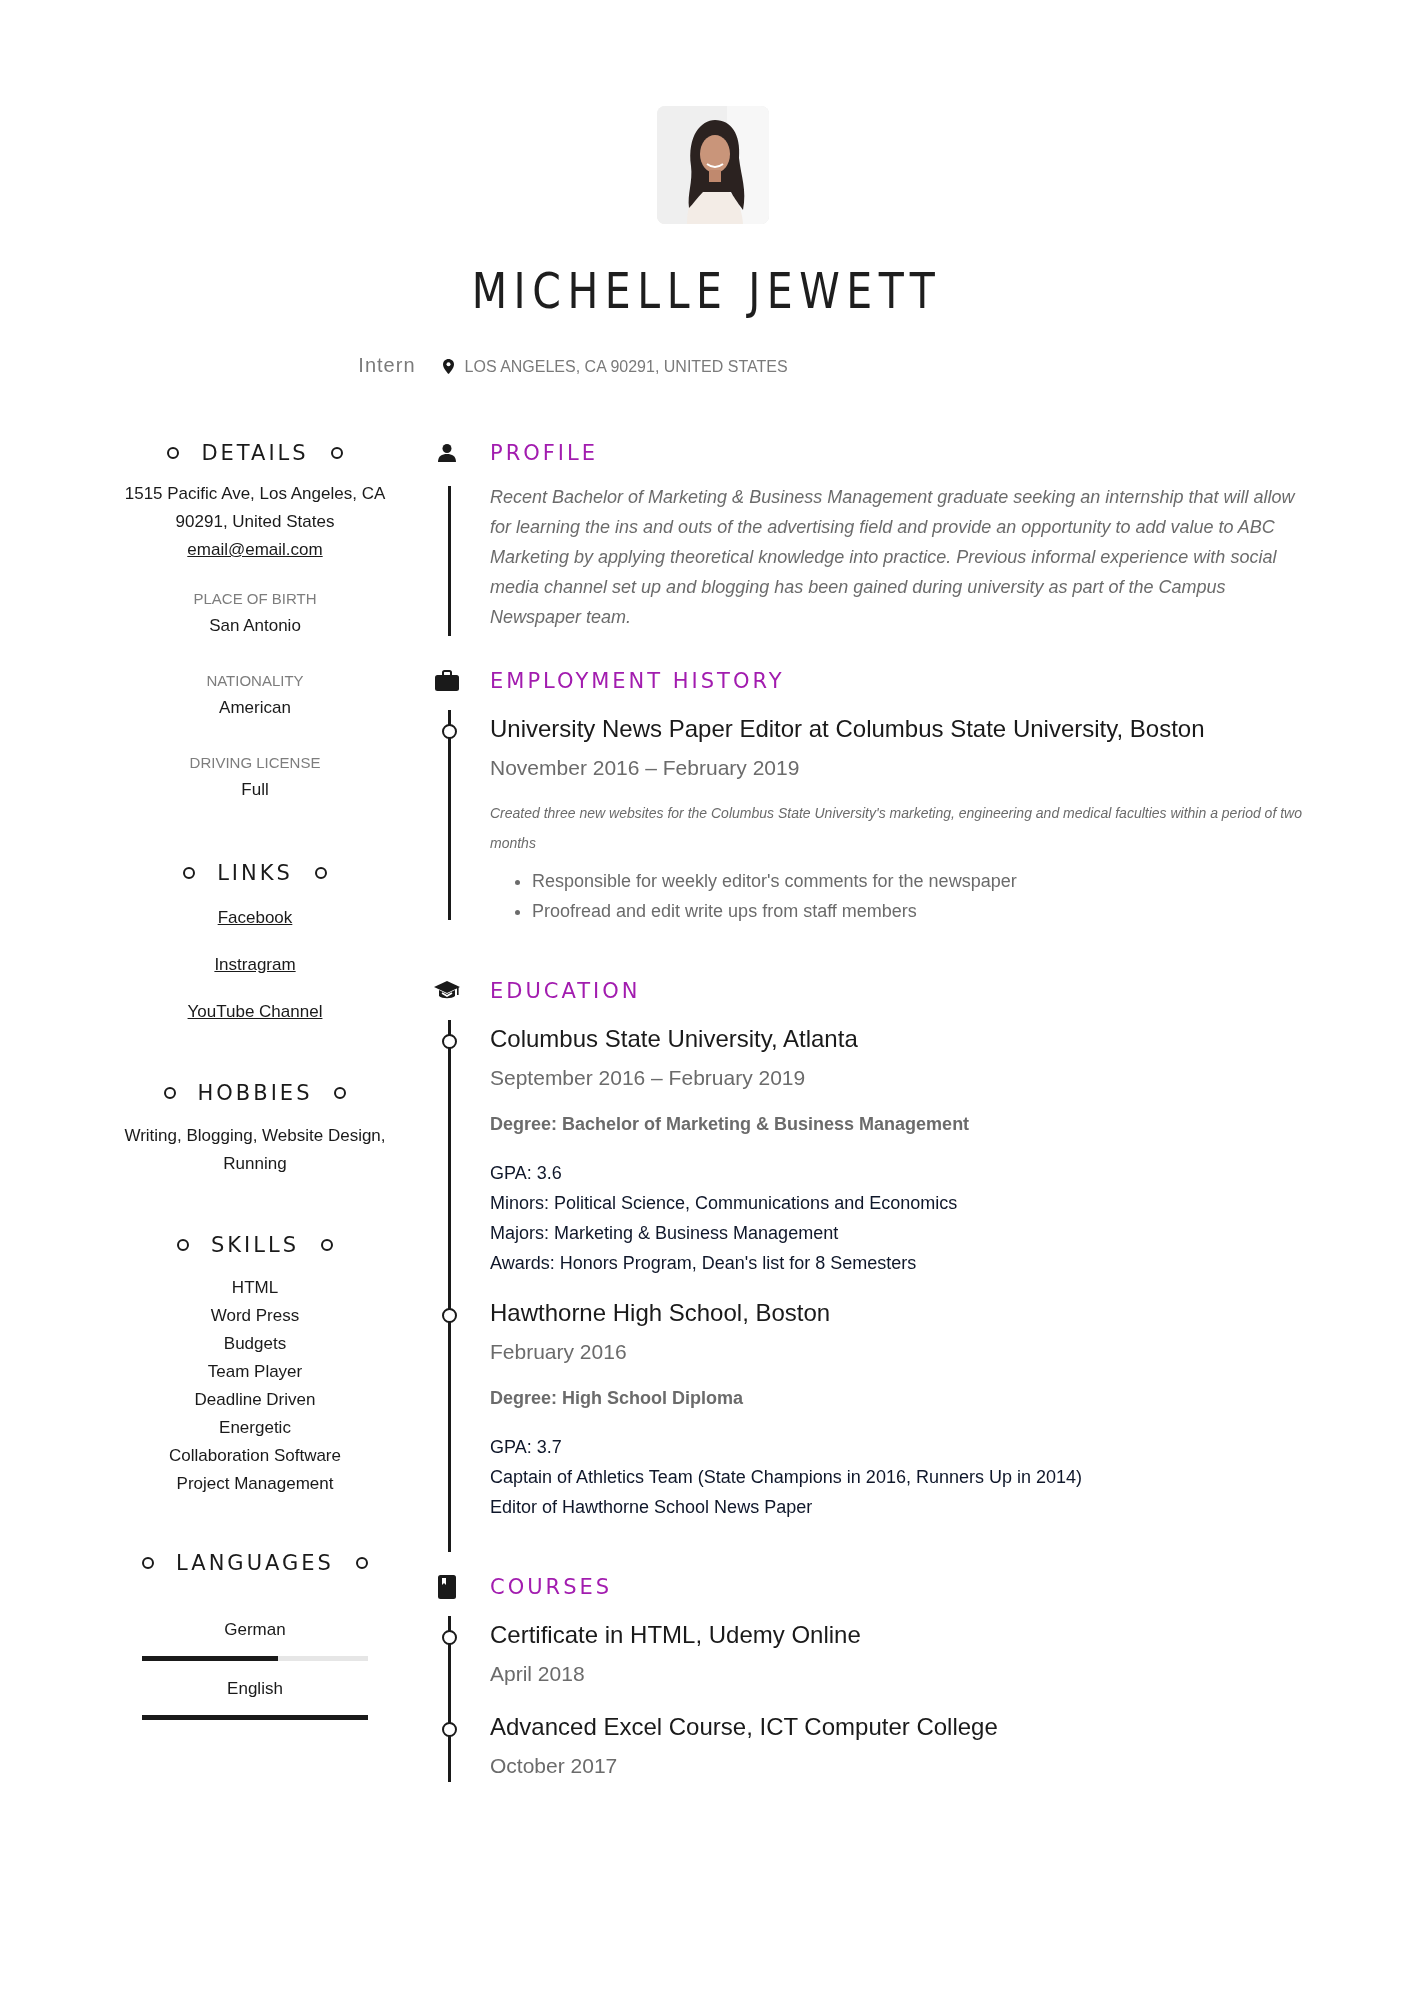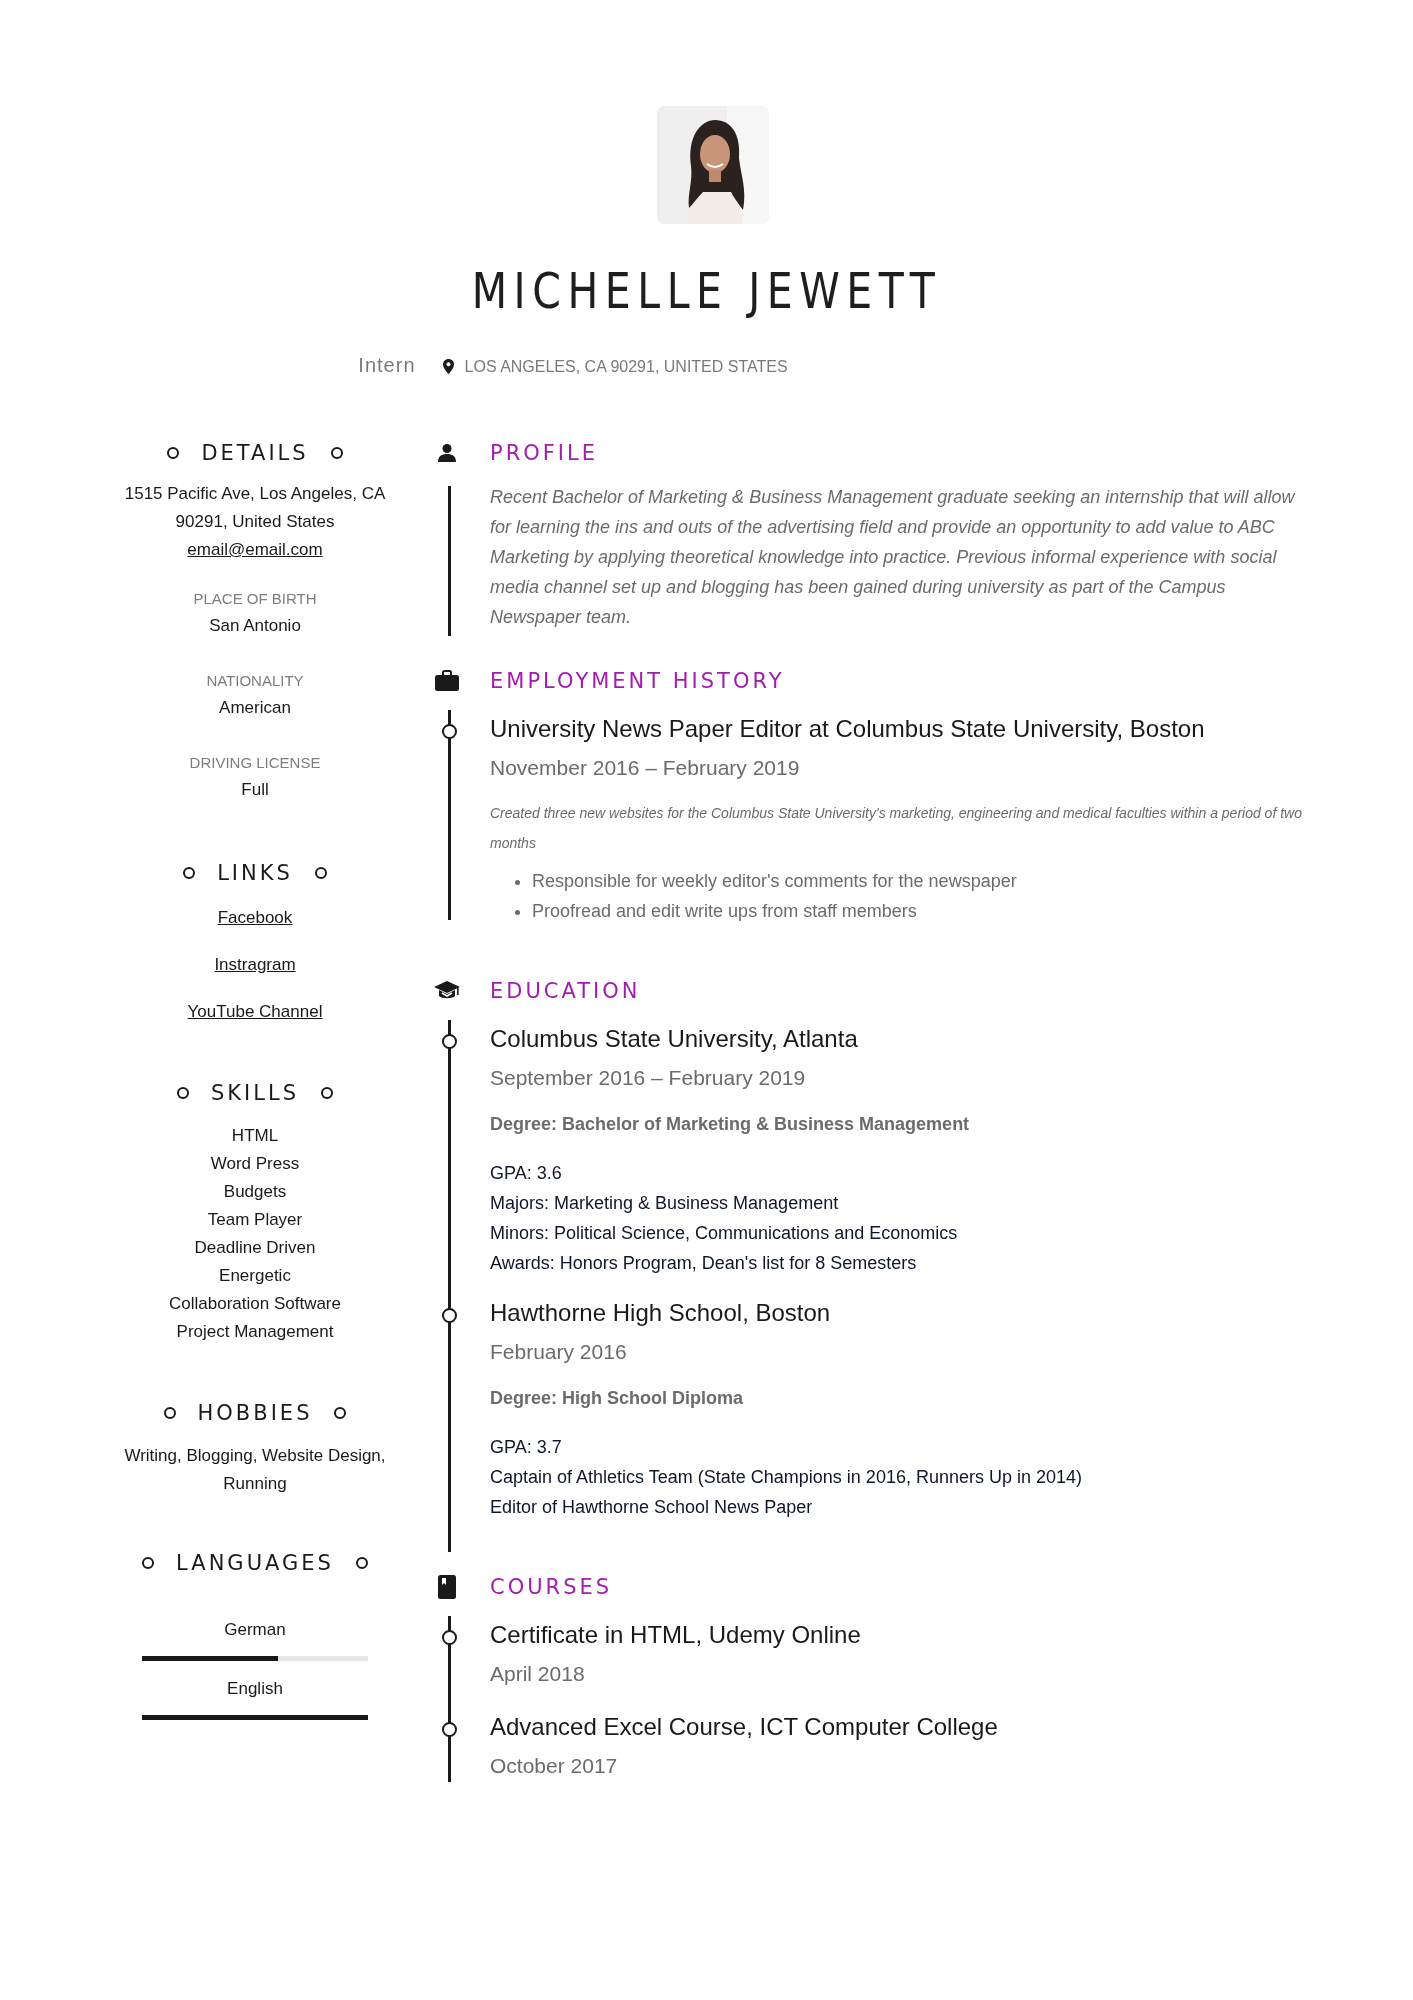--- a/index.html
+++ b/index.html
@@ -105,43 +105,43 @@
       <span class="ring"></span>
     </div>
     <div style="margin-top:16px; line-height:28px;"><a class="llink">Facebook</a></div>
     <div style="margin-top:19px; line-height:28px;"><a class="llink">Instragram</a></div>
     <div style="margin-top:19px; line-height:28px;"><a class="llink">YouTube Channel</a></div>
   </div>
 
   <div style="margin-top:52px;">
     <div class="lhead">
       <span class="ring"></span>
+      <span>HOBBIES</span>
+      <span class="ring"></span>
+    </div>
+    <div class="ltxt" style="margin-top:14px;">Writing, Blogging, Website Design,</div>
+    <div class="ltxt">Running</div>
+  </div>
+
+  <div style="margin-top:52px;">
+    <div class="lhead">
+      <span class="ring"></span>
       <span>SKILLS</span>
       <span class="ring"></span>
     </div>
     <div style="margin-top:14px;">
       <div class="ltxt">HTML</div>
       <div class="ltxt">Word Press</div>
       <div class="ltxt">Budgets</div>
       <div class="ltxt">Team Player</div>
       <div class="ltxt">Deadline Driven</div>
       <div class="ltxt">Energetic</div>
       <div class="ltxt">Collaboration Software</div>
       <div class="ltxt">Project Management</div>
     </div>
-  </div>
-
-  <div style="margin-top:52px;">
-    <div class="lhead">
-      <span class="ring"></span>
-      <span>HOBBIES</span>
-      <span class="ring"></span>
-    </div>
-    <div class="ltxt" style="margin-top:14px;">Writing, Blogging, Website Design,</div>
-    <div class="ltxt">Running</div>
   </div>
 
   <div style="margin-top:50px;">
     <div class="lhead">
       <span class="ring"></span>
       <span>LANGUAGES</span>
       <span class="ring"></span>
     </div>
     <div style="margin-top:38px;">
       <div class="ltxt">German</div>
@@ -216,22 +216,22 @@
     <div class="sbody">
       <div class="vline" style="top:14px; height:532px;"></div>
 
       <div style="position:relative; padding-top:16px;">
         <div class="node" style="top:28px;"></div>
         <div class="etitle">Columbus State University, Atlanta</div>
         <div class="edate">September 2016 – February 2019</div>
         <div class="edeg">Degree: Bachelor of Marketing &amp; Business Management</div>
         <div class="einfo">
           <div>GPA: 3.6</div>
+          <div>Minors: Political Science, Communications and Economics</div>
           <div>Majors: Marketing &amp; Business Management</div>
-          <div>Minors: Political Science, Communications and Economics</div>
           <div>Awards: Honors Program, Dean's list for 8 Semesters</div>
         </div>
       </div>
 
       <div style="position:relative; padding-top:18px;">
         <div class="node" style="top:30px;"></div>
         <div class="etitle">Hawthorne High School, Boston</div>
         <div class="edate">February 2016</div>
         <div class="edeg">Degree: High School Diploma</div>
         <div class="einfo">

